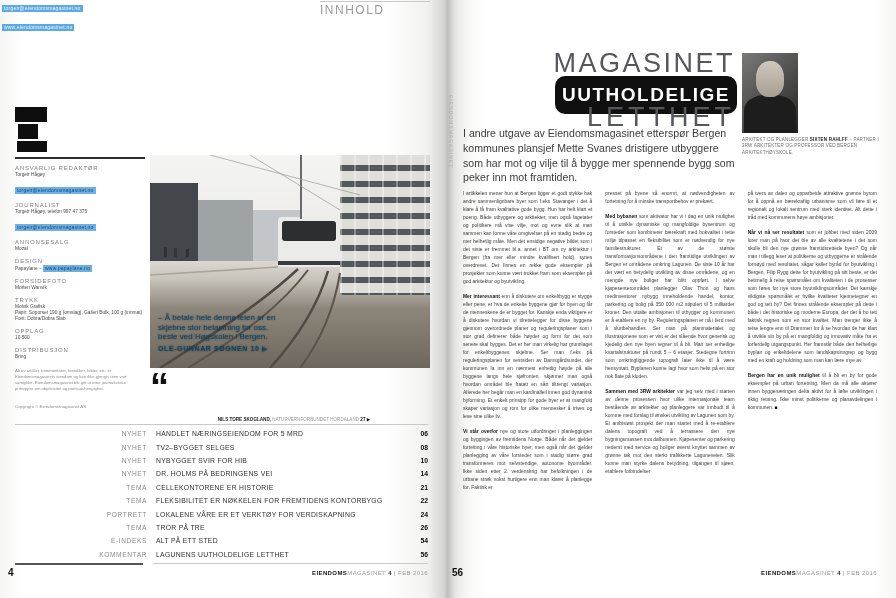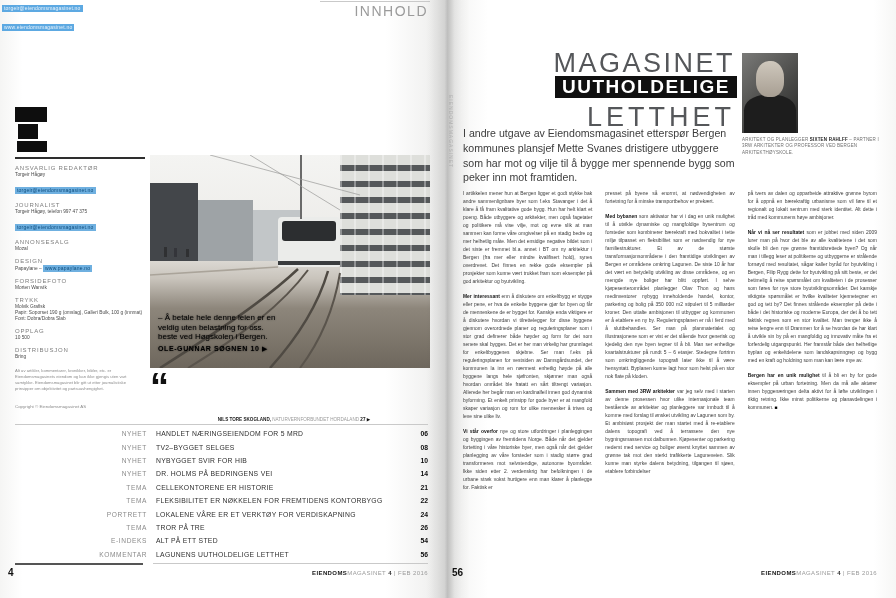--- a/index.html
+++ b/index.html
@@ -26,29 +26,29 @@
 
   
   .masthead{position:absolute;left:15px;top:165px;width:131px;}
   .mh-section{margin-bottom:6px;}
   .mh-label{font-size:6px;line-height:7px;letter-spacing:0.8px;color:#7d7d7d;}
   .mh-line{font-size:4.8px;line-height:6px;color:#4a4a4a;}
   .fine-print{position:absolute;left:15px;top:368px;width:119px;font-size:4.2px;line-height:6px;color:#8b8b8b;}
   .copyright{position:absolute;left:15px;top:404px;font-size:4.4px;color:#8b8b8b;}
 
   
-  .innhold{position:absolute;left:320px;top:3px;width:108px;text-align:right;font-size:14px;
+  .innhold{position:absolute;left:320px;top:3px;width:108px;font-size:12px;
            letter-spacing:1.5px;color:#9b9b9b;}
 
   
   .photo{position:absolute;left:150px;top:155px;width:280px;height:213px;overflow:hidden;background:#bdb9b2;}
   .photo .sky{position:absolute;inset:0;
     background:linear-gradient(#f4f4f2 0%,#ecebe8 42%,#c9c4bc 58%,#8d867b 72%,#6e675d 100%);}
   .bld{position:absolute;}
-  .caption-overlay{position:absolute;left:8px;top:158px;width:180px;color:#000000;
+  .caption-overlay{position:absolute;left:8px;top:158px;width:180px;color:#0c4a6e;
     text-shadow:0 0 2px rgba(0,0,0,0.55);}
   .caption-overlay .cap-line{font-size:8px;line-height:9.5px;font-weight:400;}
   .caption-overlay .cap-name{font-size:7px;font-weight:700;letter-spacing:0.6px;margin-top:3px;}
 
   
   .quote-mark{position:absolute;left:150px;top:372px;font-size:38px;font-weight:900;color:#111;line-height:30px;}
   .quote-text{position:absolute;left:160px;top:385px;width:268px;text-align:center;
     font-size:13.2px;line-height:15.5px;font-style:italic;color:#55565a;}
   .quote-attr{position:absolute;left:160px;top:417px;width:268px;text-align:center;font-size:4.6px;color:#9a9a9a;}
   .quote-attr .attr-bold{font-weight:700;color:#222;}
@@ -64,22 +64,22 @@
   
   .pagenum{position:absolute;font-size:10px;font-weight:700;color:#111;}
   .brandline{position:absolute;font-size:6px;color:#9b9b9b;letter-spacing:0.4px;}
   .brand-bold{font-weight:700;color:#151515;}
   .brand-num{font-weight:700;color:#333;}
 
   
   .gutter-vtext{position:absolute;left:0px;top:95px;writing-mode:vertical-rl;
     font-size:5px;letter-spacing:1px;color:#c6c6c6;}
   .title-light{position:absolute;right:161px;font-size:27px;font-weight:300;color:#55575a;letter-spacing:2.5px;white-space:nowrap;}
-  .title-bar{position:absolute;left:107px;top:76px;width:182px;height:22px;background:#101010;color:#fff;
-    display:flex;align-items:center;justify-content:center;font-size:19px;font-weight:700;letter-spacing:1.5px;}
+  .title-bar{position:absolute;left:107px;top:76px;width:182px;height:38px;background:#101010;color:#fff;
+    display:flex;align-items:center;justify-content:center;font-size:19px;font-weight:700;letter-spacing:1.5px;border-radius:10px;}
   .intro{position:absolute;left:15px;top:126px;width:278px;font-size:10.6px;line-height:14.8px;color:#3c3c3c;}
   .author-photo{position:absolute;left:294px;top:53px;width:56px;height:80px;overflow:hidden;
     background:linear-gradient(135deg,#7a7a78 0%,#4a4a48 55%,#242424 100%);}
   .author-head{position:absolute;left:14px;top:8px;width:28px;height:36px;border-radius:46% 46% 42% 42%;
     background:linear-gradient(#cfc8bd,#a79e92);}
   .author-shoulders{position:absolute;left:2px;top:42px;width:52px;height:38px;border-radius:40% 40% 0 0;
     background:#1d1d1d;}
   .author-caption{position:absolute;left:294px;top:137px;width:140px;font-size:4.5px;line-height:6.3px;
     color:#6e6e6e;letter-spacing:0.2px;text-transform:uppercase;}
   .author-caption b{color:#1d1d1d;}
@@ -171,21 +171,21 @@
         <path d="M10,213 C70,175 115,145 148,114" stroke="#4f4a43" stroke-width="2.5" fill="none"></path>
         <path d="M38,213 C95,178 132,150 158,115" stroke="#5a544c" stroke-width="2" fill="none"></path>
         <path d="M120,213 C150,180 168,150 178,116" stroke="#4f4a43" stroke-width="2.5" fill="none"></path>
         <path d="M150,213 C172,184 184,154 190,118" stroke="#5a544c" stroke-width="2" fill="none"></path>
         <line x1="0" y1="120" x2="128" y2="112" stroke="#aaa49a" stroke-width="1.5"></line>
         <line x1="60" y1="0" x2="210" y2="40" stroke="#9a9a98" stroke-width="0.7"></line>
         <line x1="100" y1="0" x2="190" y2="55" stroke="#9a9a98" stroke-width="0.7"></line>
       </svg>
       <div class="caption-overlay">
         <div class="cap-line">– Å betale hele denne leien er en</div>
-        <div class="cap-line">veldig uten belastning for oss.</div>
+        <div class="cap-line">skjebne stor belastning for oss.</div>
         <div class="cap-line">beste ved Høgskolen i Bergen.</div>
         <div class="cap-name"><span>OLE-GUNNAR SØGNEN</span>&nbsp;<span>10 ▶</span></div>
       </div>
     </div>
 
     <div class="quote-mark">“</div>
     <div class="quote-attr">
       <span class="attr-bold">NILS TORE SKOGLAND,</span><span> NATURVERNFORBUNDET HORDALAND </span><span class="attr-page">27 ▶</span>
     </div>
 

